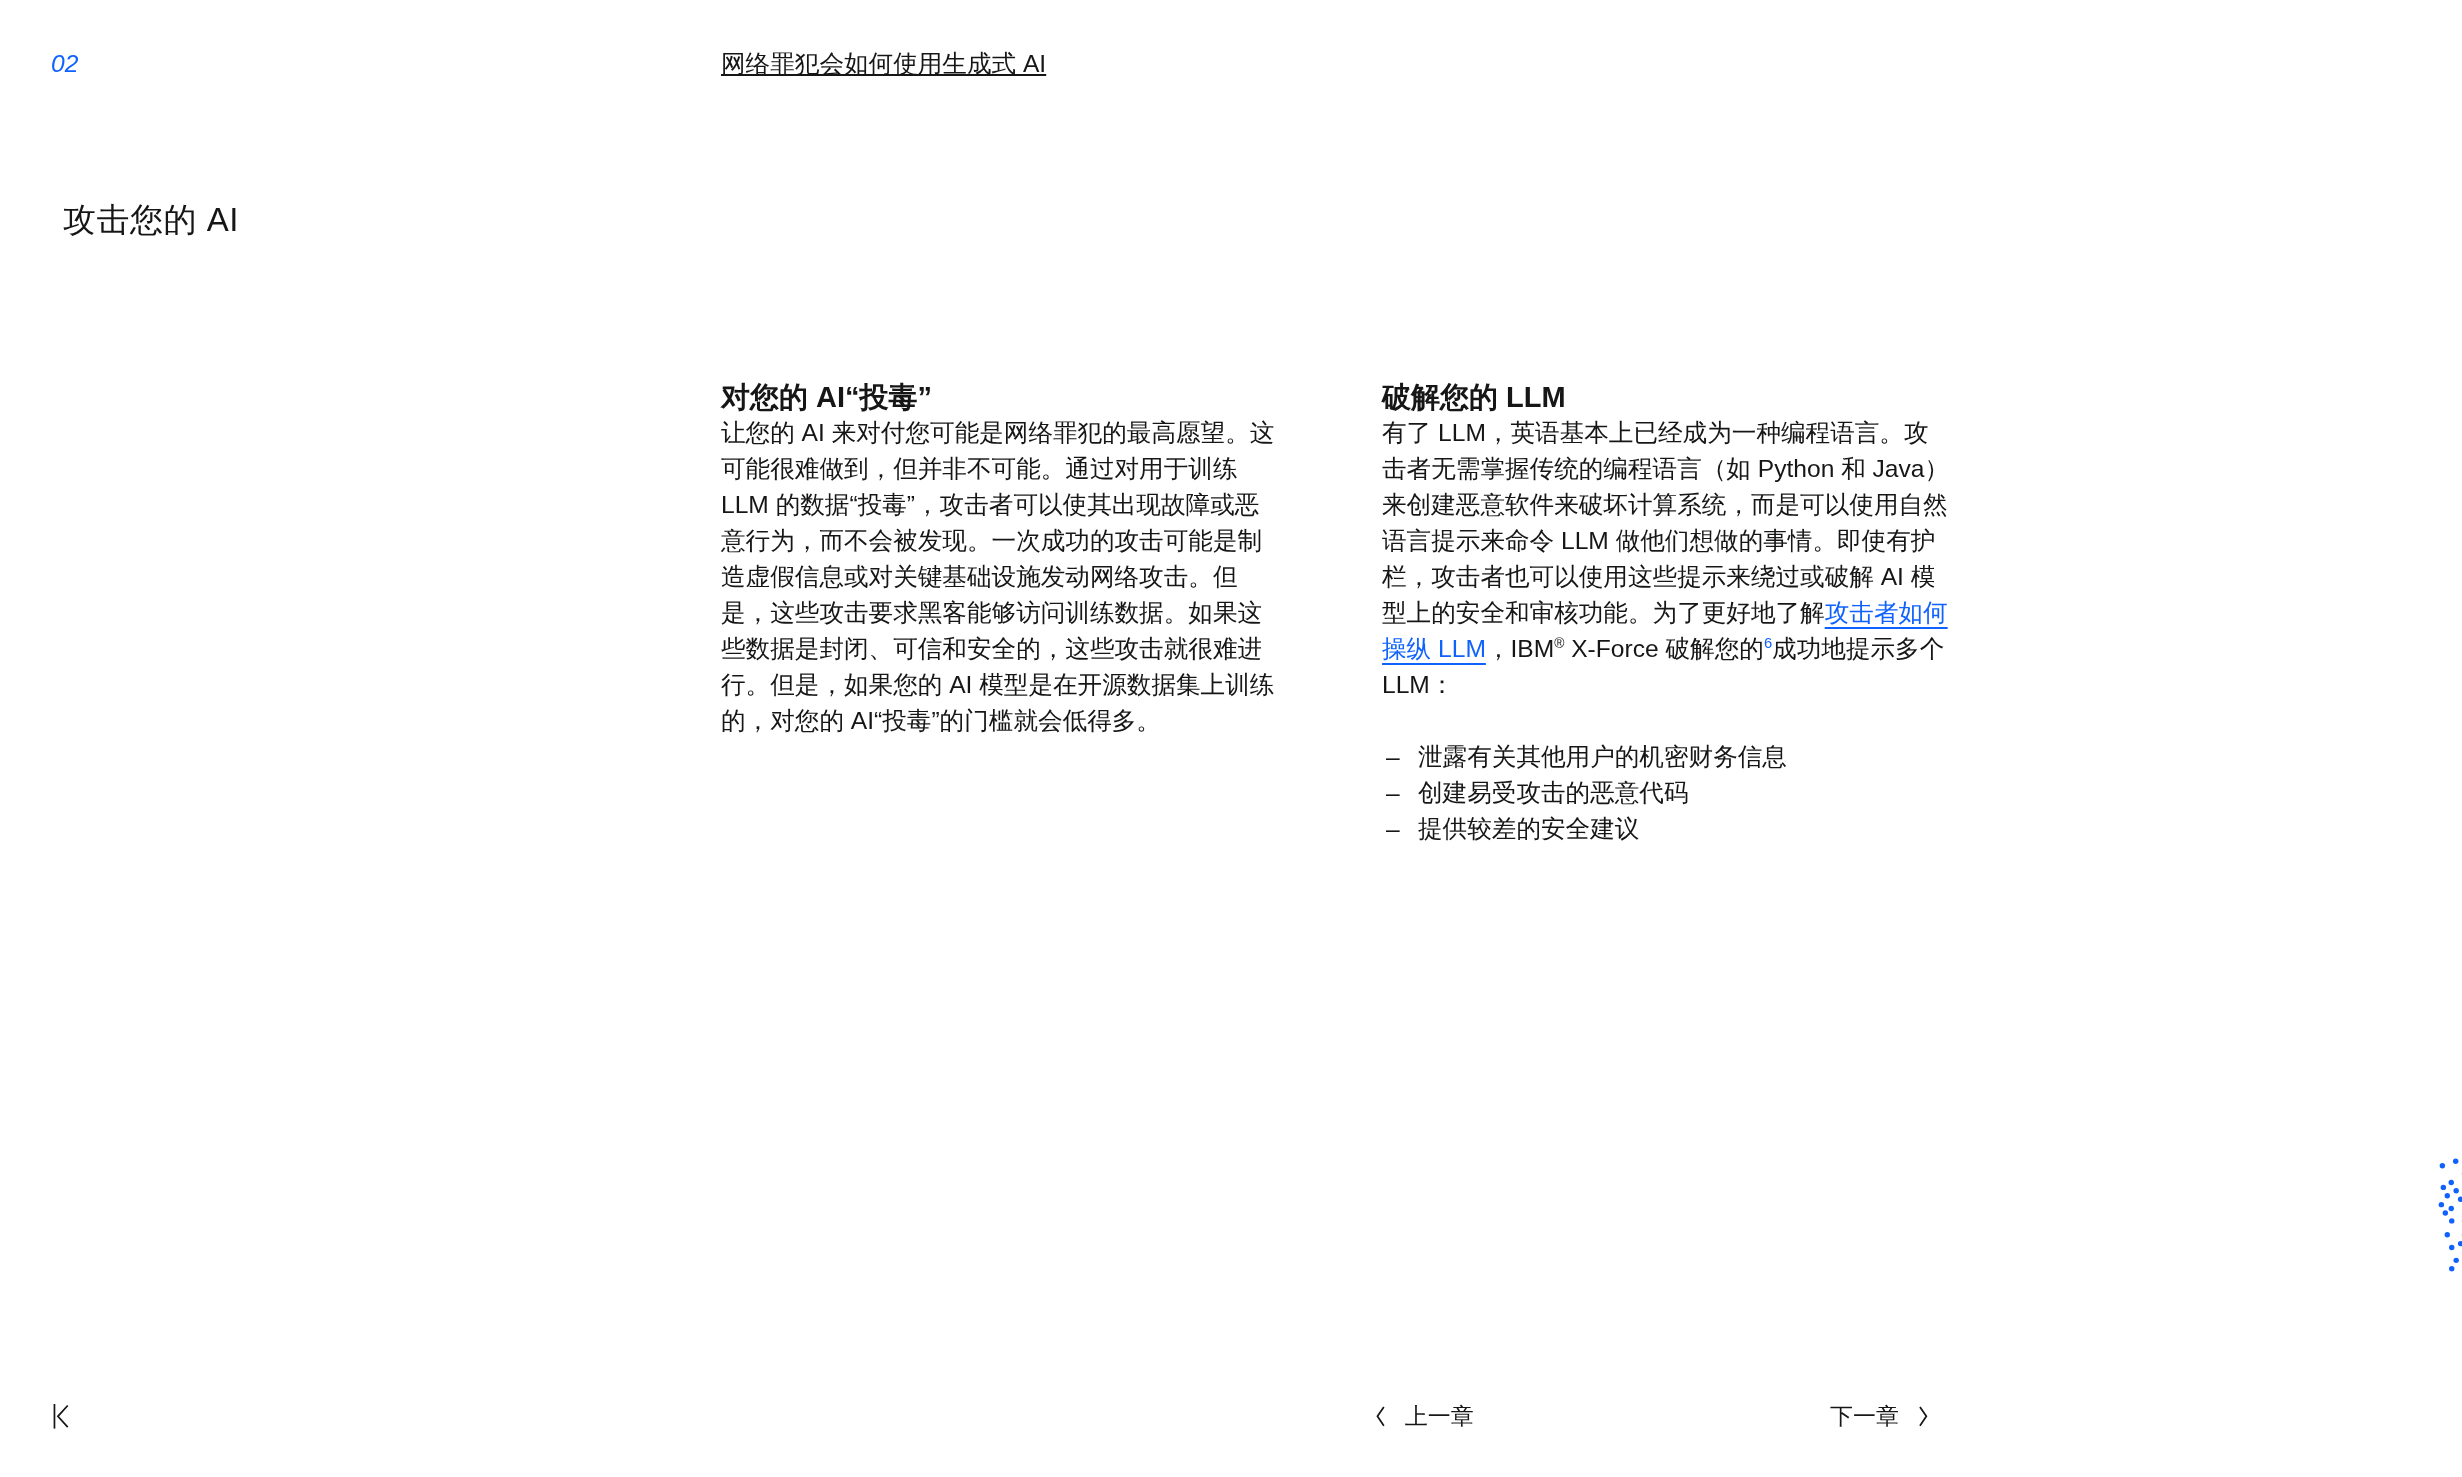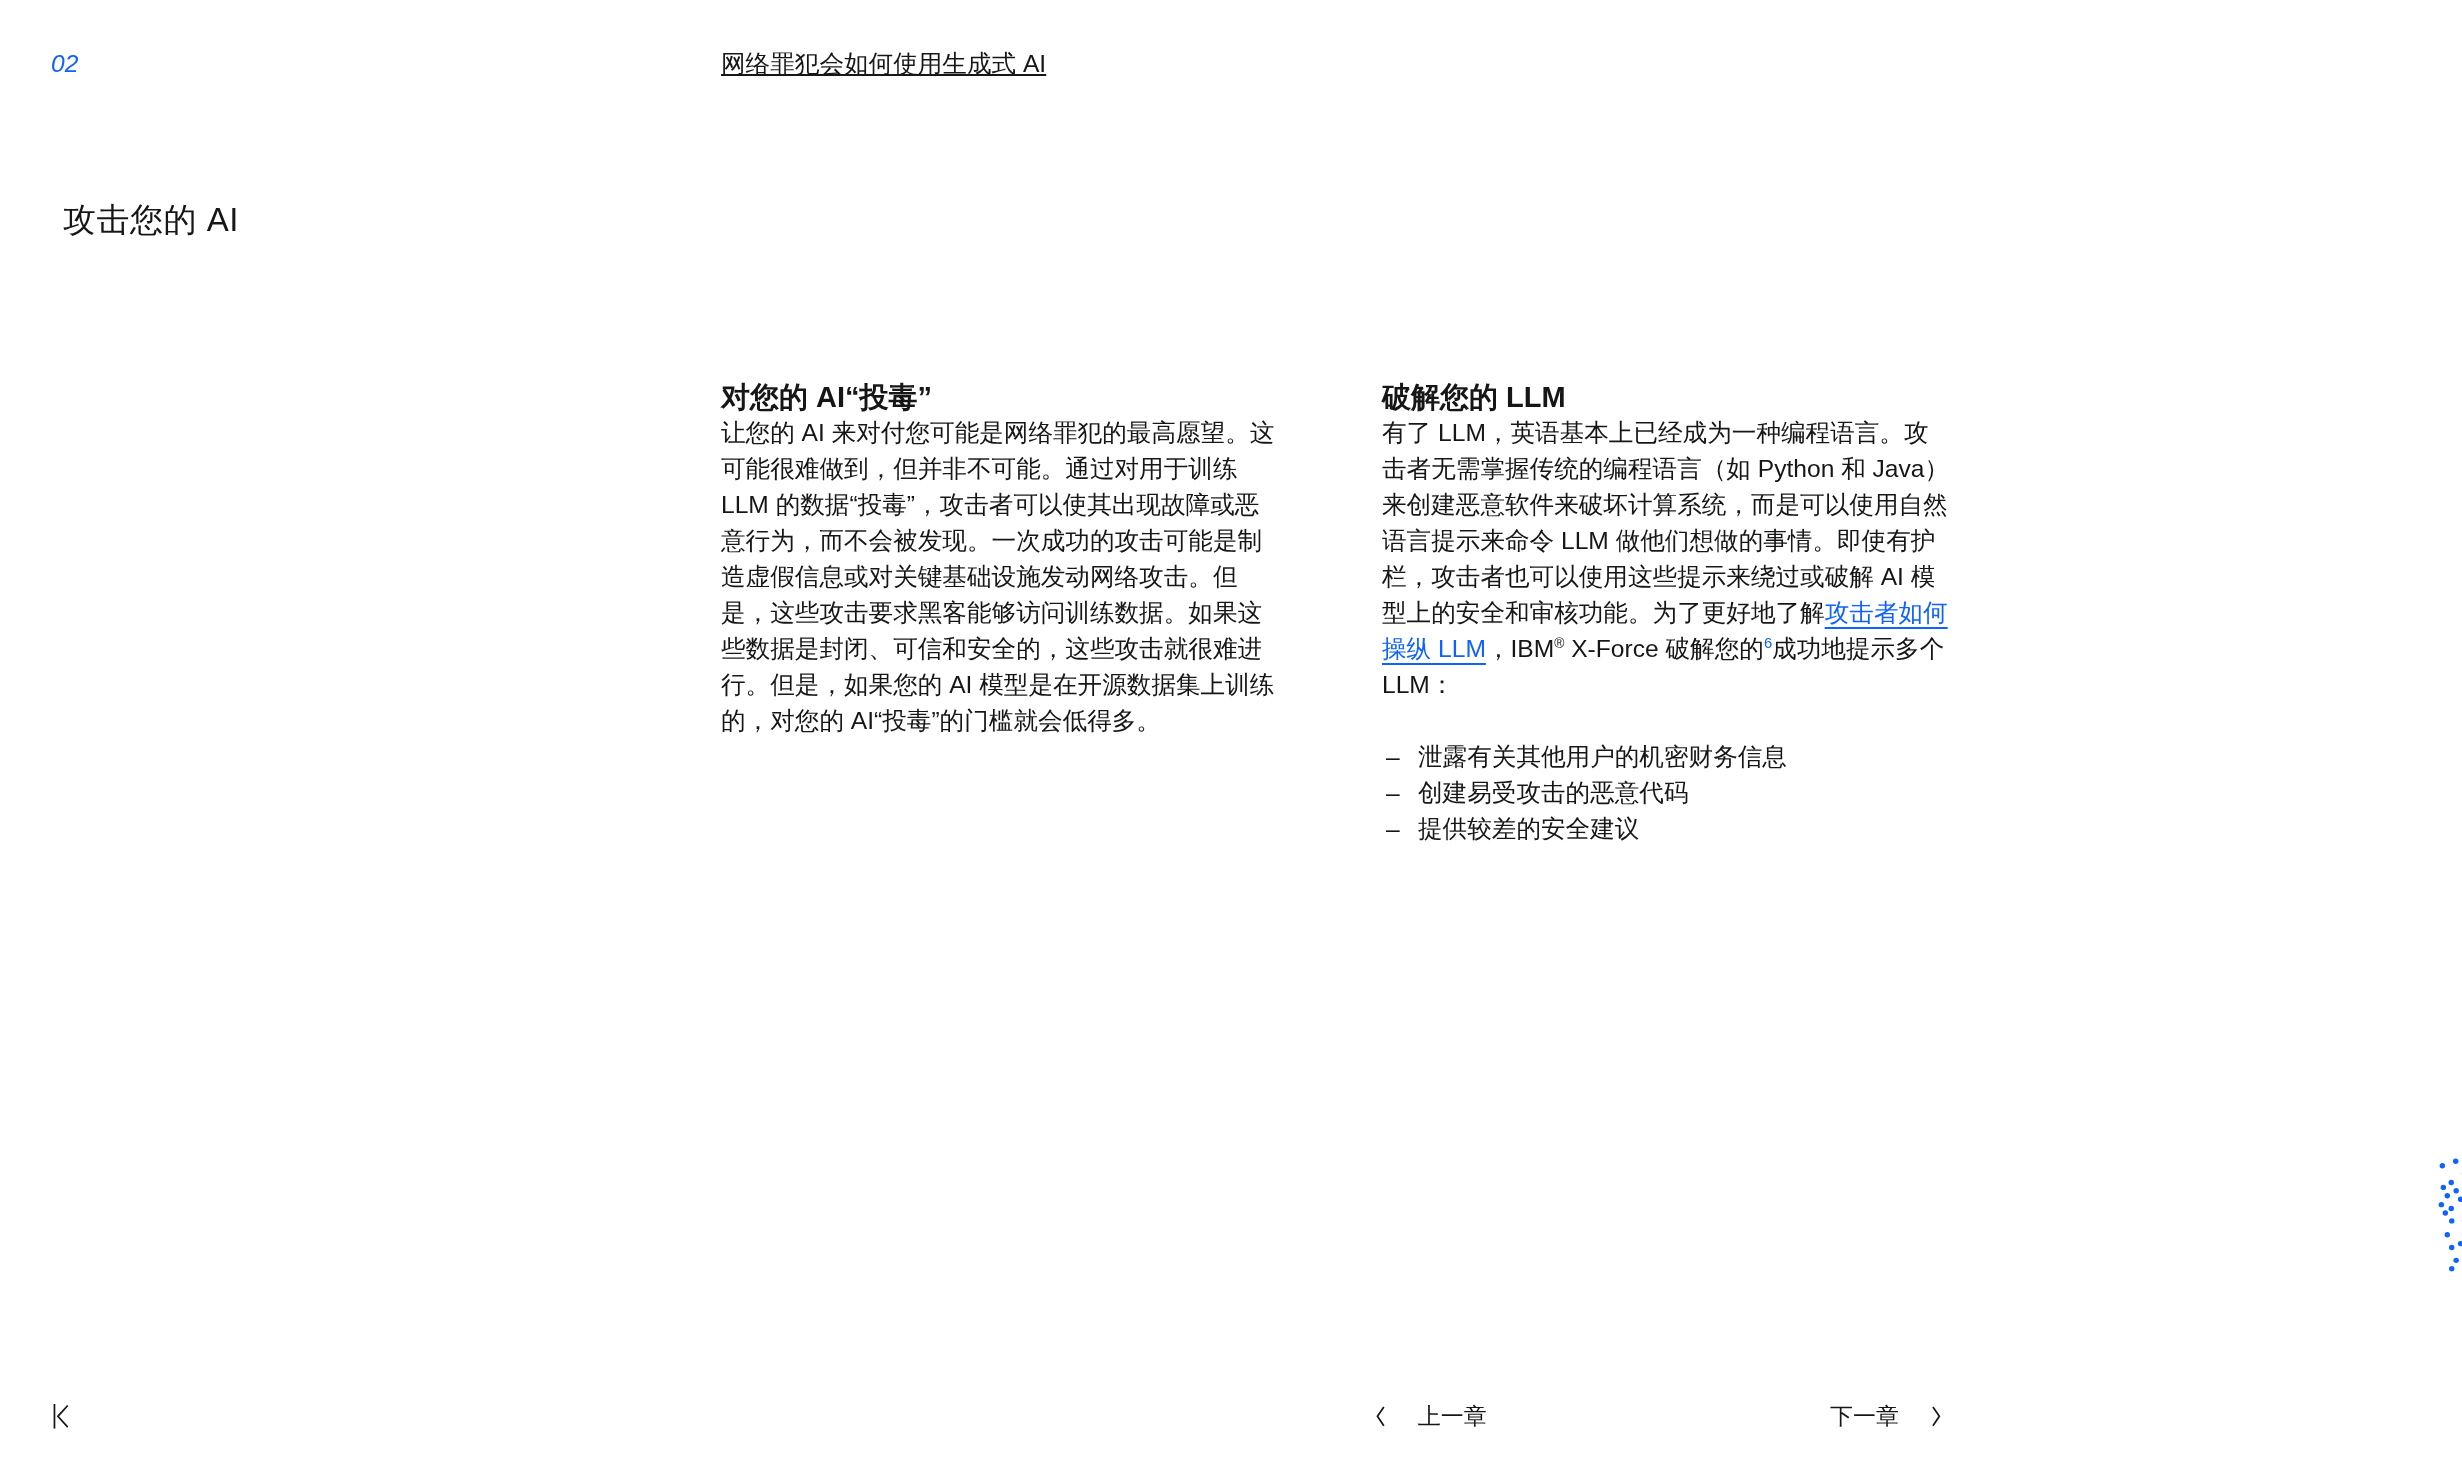--- a/index.html
+++ b/index.html
@@ -44,21 +44,21 @@
   sup.reg-mark{font-size:13.8px;line-height:0;vertical-align:super;}
   sup.footnote{font-size:14.8px;line-height:0;vertical-align:super;color:#0f62fe;cursor:pointer;}
   ul.bullets{list-style:none;margin:36px 0 0 0;padding:0;}
   ul.bullets li{position:relative;padding-left:36px;line-height:36px;}
   ul.bullets .dash{position:absolute;left:3.9px;top:0;}
   
   .deco-icon{position:absolute;left:2433px;top:1143px;}
   
   .footer-btn{
     position:absolute;top:1399px;height:34px;
-    display:flex;align-items:center;gap:31px;
+    display:flex;align-items:center;gap:18px;
     background:none;border:none;padding:0;margin:0;
     font-family:inherit;font-size:23px;color:#161616;cursor:pointer;
   }
   .footer-first{left:52px;}
   .footer-prev{left:1374px;}
   .footer-next{left:1818px;margin-left:12px;}
   .nav-svg{display:block;}
 </style>
 </head>
 <body>

